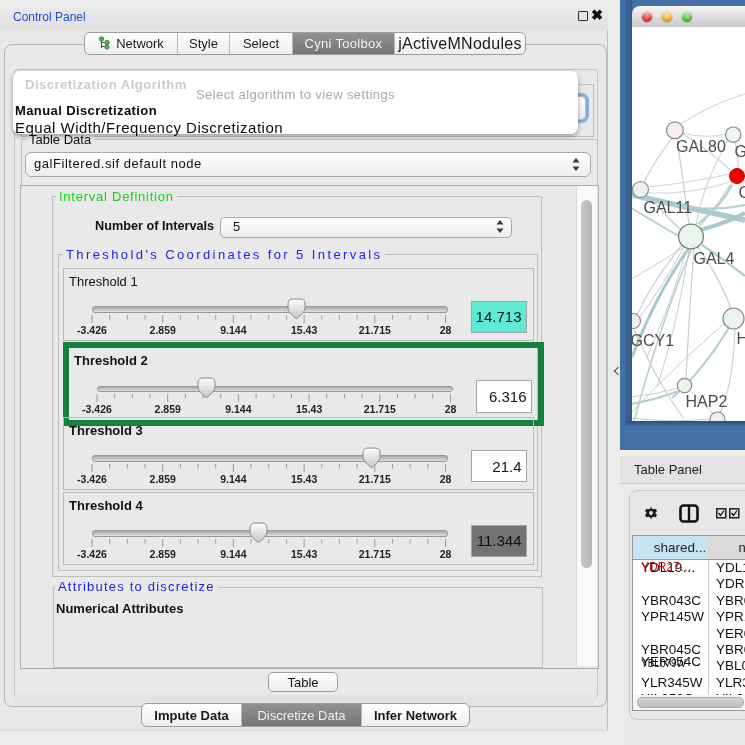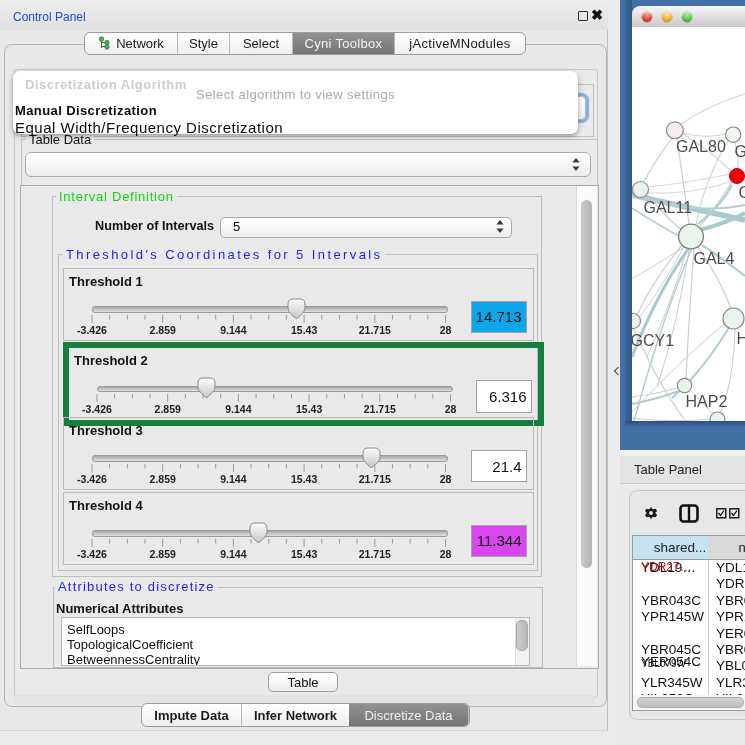--- a/index.html
+++ b/index.html
@@ -26,33 +26,34 @@
   <div style="width:92px;display:flex;align-items:center;justify-content:center;border-right:1px solid #b9b9b9;font-size:13px;color:#1a1a1a;">
     <svg width="14" height="15" viewBox="0 0 14 15" style="margin-right:4px;">
       <path d="M3.5 4 L3.5 12 M3.5 6.5 L8 6.5 M3.5 10.5 L8 10.5" stroke="#555" stroke-width="1.2" fill="none"></path>
       <circle cx="3.5" cy="3" r="2.2" fill="#4caf50" stroke="#2e7d32" stroke-width="0.8"></circle>
       <circle cx="9" cy="6.5" r="2.2" fill="#4caf50" stroke="#2e7d32" stroke-width="0.8"></circle>
       <circle cx="9" cy="11" r="2.2" fill="#4caf50" stroke="#2e7d32" stroke-width="0.8"></circle>
     </svg>Network</div>
   <div style="width:51px;display:flex;align-items:center;justify-content:center;border-right:1px solid #b9b9b9;font-size:13px;color:#1a1a1a;">Style</div>
   <div style="width:62px;display:flex;align-items:center;justify-content:center;border-right:1px solid #b9b9b9;font-size:13px;color:#1a1a1a;">Select</div>
   <div style="width:101px;display:flex;align-items:center;justify-content:center;border-right:1px solid #b9b9b9;font-size:13px;color:#f2f2f2;background:linear-gradient(#929292,#757575);letter-spacing:0.3px;">Cyni Toolbox</div>
-  <div style="flex:1;display:flex;align-items:center;justify-content:center;font-size:13px;color:#1a1a1a;letter-spacing:0.3px;">jActiveMNodules</div>
+  <div style="flex:1;display:flex;align-items:center;justify-content:center;font-size:16px;color:#1a1a1a;letter-spacing:0.3px;">jActiveMNodules</div>
 </div>
 
 <div class="abs" style="left:14px;top:69px;width:582px;height:626px;border:1px solid #c6c6c6;border-radius:3px;background:#e9e9e9;"></div>
 
 <div class="abs" style="left:21px;top:84px;width:571px;height:51px;border:1px solid #c0c0c0;"></div>
 
 <div class="abs" style="left:30px;top:96px;width:554px;height:22px;background:linear-gradient(#ffffff,#f0f0f0);border:1px solid #b9b9b9;border-radius:5px;box-shadow:0 0 1px 2.5px rgba(100,158,216,0.8);"></div>
 
 <div class="abs" style="left:21px;top:139px;width:575px;height:46px;border:1px solid #c2c2c2;"></div>
 <div class="grouplabel" style="left:26px;top:133px;color:#111;">Table Data</div>
 
 <div class="abs" style="left:25px;top:152px;width:564px;height:23px;background:linear-gradient(#ffffff,#ededed);border:1px solid #a9a9a9;border-radius:6px;"></div>
+<div class="abs" style="left:34px;top:156px;font-size:13px;letter-spacing:0.55px;color:#111;">galFiltered.sif default node</div>
 <svg class="abs" style="left:571px;top:157px;" width="10" height="15" viewBox="0 0 10 15">
   <path d="M5 1 L8.6 5.5 L1.4 5.5 Z" fill="#3a3a3a"></path>
       <path d="M5 14 L8.6 9.5 L1.4 9.5 Z" fill="#3a3a3a"></path>
 </svg>
 
 <div class="abs" style="left:20px;top:185px;width:577px;height:482px;border:1px solid #ababab;background:#e9e9e9;"></div>
 
 <div class="abs" style="left:576px;top:186px;width:20px;height:480px;background:#fafafa;border-left:1px solid #d9d9d9;"></div>
 <div class="abs" style="left:581px;top:200px;width:11px;height:368px;background:linear-gradient(90deg,#c9c9c9,#b4b4b4);border-radius:6px;"></div>
 
@@ -65,21 +66,21 @@
 <svg class="abs" style="left:495px;top:219px;" width="10" height="15" viewBox="0 0 10 15">
   <path d="M5 1 L8.6 5.5 L1.4 5.5 Z" fill="#3a3a3a"></path>
       <path d="M5 14 L8.6 9.5 L1.4 9.5 Z" fill="#3a3a3a"></path>
 </svg>
 
 <div class="abs" style="left:58px;top:254px;width:478px;height:315px;border:1px solid #bdbdbd;"></div>
 <div class="grouplabel" style="left:63px;top:248px;color:#2222ee;letter-spacing:2.4px;">Threshold's Coordinates for 5 Intervals</div>
 
 <div id="thresholds">
       <div class="abs" style="left:63px;top:267.5px;width:469px;height:71.5px;border:1px solid #b9b9b9;">
-        <div style="position:absolute;left:5px;top:5px;font-size:13px;font-weight:bold;color:#111;">Threshold 1</div>
+        <div style="position:absolute;left:5px;top:5px;font-size:13px;font-weight:normal;color:#111;">Threshold 1</div>
         <div style="position:absolute;left:28px;top:37.5px;width:354px;height:4.5px;border-radius:3px;background:linear-gradient(#a8a8a8,#e0e0e0);border:0.5px solid #999;"></div>
         <svg style="position:absolute;left:222.8px;top:29px;" width="19" height="22" viewBox="0 0 19 22">
           <path d="M1 6 Q1 1 6 1 L13 1 Q18 1 18 6 L18 10 Q18 13 15.5 15.2 L11.3 19.6 Q9.5 21.4 7.7 19.6 L3.5 15.2 Q1 13 1 10 Z" fill="url(#g0)" stroke="#8a8a8a" stroke-width="1"></path>
           <defs>
             <linearGradient id="g0" x1="0" y1="0" x2="0" y2="1">
               <stop offset="0" stop-color="#fdfdfd"></stop>
               <stop offset="1" stop-color="#c6c6c6"></stop>
             </linearGradient>
           </defs>
         </svg>
@@ -105,21 +106,21 @@
           <line x1="346.15" y1="0" x2="346.15" y2="4.5" stroke="#9a9a9a" stroke-width="1"></line>
           <line x1="363.82" y1="0" x2="363.82" y2="4.5" stroke="#9a9a9a" stroke-width="1"></line>
           <line x1="381.50" y1="0" x2="381.50" y2="8" stroke="#9a9a9a" stroke-width="1"></line>
         </svg>
         <div style="position:absolute;left:-7px;top:55px;width:70px;text-align:center;font-size:10.5px;font-weight:bold;color:#222;">-3.426</div>
         <div style="position:absolute;left:63.7px;top:55px;width:70px;text-align:center;font-size:10.5px;font-weight:bold;color:#222;">2.859</div>
         <div style="position:absolute;left:134.4px;top:55px;width:70px;text-align:center;font-size:10.5px;font-weight:bold;color:#222;">9.144</div>
         <div style="position:absolute;left:205.10000000000002px;top:55px;width:70px;text-align:center;font-size:10.5px;font-weight:bold;color:#222;">15.43</div>
         <div style="position:absolute;left:275.8px;top:55px;width:70px;text-align:center;font-size:10.5px;font-weight:bold;color:#222;">21.715</div>
         <div style="position:absolute;left:346.5px;top:55px;width:70px;text-align:center;font-size:10.5px;font-weight:bold;color:#222;">28</div>
-        <div style="position:absolute;left:406.5px;top:32px;width:50px;height:30.5px;background:#0ea5e9;border:1px solid #a5a5a5;display:flex;align-items:center;justify-content:flex-end;padding-right:4px;font-size:15px;color:#111;">14.713</div>
+        <div style="position:absolute;left:406.5px;top:32px;width:50px;height:30.5px;background:#5eead4;border:1px solid #a5a5a5;display:flex;align-items:center;justify-content:flex-end;padding-right:4px;font-size:15px;color:#111;">14.713</div>
       </div>
       <div class="abs" style="left:63px;top:342.3px;width:469px;height:71.5px;border:6px solid #15803d;">
         <div style="position:absolute;left:5px;top:5px;font-size:13px;font-weight:bold;color:#111;">Threshold 2</div>
         <div style="position:absolute;left:28px;top:37.5px;width:354px;height:4.5px;border-radius:3px;background:linear-gradient(#a8a8a8,#e0e0e0);border:0.5px solid #999;"></div>
         <svg style="position:absolute;left:128.2px;top:29px;" width="19" height="22" viewBox="0 0 19 22">
           <path d="M1 6 Q1 1 6 1 L13 1 Q18 1 18 6 L18 10 Q18 13 15.5 15.2 L11.3 19.6 Q9.5 21.4 7.7 19.6 L3.5 15.2 Q1 13 1 10 Z" fill="url(#g1)" stroke="#8a8a8a" stroke-width="1"></path>
           <defs>
             <linearGradient id="g1" x1="0" y1="0" x2="0" y2="1">
               <stop offset="0" stop-color="#fdfdfd"></stop>
               <stop offset="1" stop-color="#c6c6c6"></stop>
@@ -234,44 +235,37 @@
           <line x1="346.15" y1="0" x2="346.15" y2="4.5" stroke="#9a9a9a" stroke-width="1"></line>
           <line x1="363.82" y1="0" x2="363.82" y2="4.5" stroke="#9a9a9a" stroke-width="1"></line>
           <line x1="381.50" y1="0" x2="381.50" y2="8" stroke="#9a9a9a" stroke-width="1"></line>
         </svg>
         <div style="position:absolute;left:-7px;top:55px;width:70px;text-align:center;font-size:10.5px;font-weight:bold;color:#222;">-3.426</div>
         <div style="position:absolute;left:63.7px;top:55px;width:70px;text-align:center;font-size:10.5px;font-weight:bold;color:#222;">2.859</div>
         <div style="position:absolute;left:134.4px;top:55px;width:70px;text-align:center;font-size:10.5px;font-weight:bold;color:#222;">9.144</div>
         <div style="position:absolute;left:205.10000000000002px;top:55px;width:70px;text-align:center;font-size:10.5px;font-weight:bold;color:#222;">15.43</div>
         <div style="position:absolute;left:275.8px;top:55px;width:70px;text-align:center;font-size:10.5px;font-weight:bold;color:#222;">21.715</div>
         <div style="position:absolute;left:346.5px;top:55px;width:70px;text-align:center;font-size:10.5px;font-weight:bold;color:#222;">28</div>
-        <div style="position:absolute;left:406.5px;top:32px;width:50px;height:30.5px;background:#d946ef;border:1px solid #a5a5a5;display:flex;align-items:center;justify-content:flex-end;padding-right:4px;font-size:15px;color:#111;">11.344</div>
+        <div style="position:absolute;left:406.5px;top:32px;width:50px;height:30.5px;background:#737373;border:1px solid #a5a5a5;display:flex;align-items:center;justify-content:flex-end;padding-right:4px;font-size:15px;color:#111;">11.344</div>
       </div>
     </div>
 
 <div class="abs" style="left:53px;top:587px;width:488px;height:79px;border:1px solid #bdbdbd;"></div>
 <div class="grouplabel" style="left:55px;top:580px;color:#2222ee;letter-spacing:1.2px;">Attributes to discretize</div>
 <div class="abs" style="left:56px;top:601px;font-size:13px;font-weight:bold;color:#111;">Numerical Attributes</div>
 
-<div class="abs" style="left:61px;top:617px;width:467px;height:47px;background:#ffffff;border:1px solid #b9b9b9;overflow:hidden;">
-  <div style="position:absolute;left:5px;top:4px;font-size:13px;color:#111;">SelfLoops</div>
-  <div style="position:absolute;left:5px;top:19px;font-size:13px;color:#111;">TopologicalCoefficient</div>
-  <div style="position:absolute;left:5px;top:34px;font-size:13px;color:#111;">BetweennessCentrality</div>
-  <div style="position:absolute;right:0;top:0;width:13px;height:47px;background:#f2f2f2;border-left:1px solid #dddddd;"></div>
-  <div style="position:absolute;right:1.5px;top:2px;width:10px;height:29px;background:linear-gradient(90deg,#cccccc,#b6b6b6);border-radius:5px;border:1px solid #aaaaaa;"></div>
-</div>
 
 <div class="abs" style="left:268px;top:672px;width:68px;height:18px;background:linear-gradient(#ffffff,#ececec);border:1px solid #9e9e9e;border-radius:5px;display:flex;align-items:center;justify-content:center;font-size:13px;color:#111;">Table</div>
 
 <div class="abs" style="left:15px;top:695px;width:580px;height:10px;background:#e3e3e3;"></div>
 
 <div class="abs" style="left:141px;top:703px;width:327px;height:22px;border:1px solid #9d9d9d;border-radius:6px;background:linear-gradient(#ffffff,#eeeeee);overflow:hidden;display:flex;">
   <div style="width:99px;display:flex;align-items:center;justify-content:center;border-right:1px solid #b9b9b9;font-size:13px;font-weight:bold;color:#1a1a1a;">Impute Data</div>
+  <div style="width:119px;display:flex;align-items:center;justify-content:center;border-right:1px solid #b9b9b9;font-size:13px;color:#f0f0f0;background:linear-gradient(#929292,#757575);">Discretize Data</div>
   <div style="flex:1;display:flex;align-items:center;justify-content:center;font-size:13px;font-weight:bold;color:#1a1a1a;">Infer Network</div>
-  <div style="width:119px;display:flex;align-items:center;justify-content:center;border-right:1px solid #b9b9b9;font-size:13px;color:#f0f0f0;background:linear-gradient(#929292,#757575);">Discretize Data</div>
 </div>
 
 <div class="abs" style="left:13px;top:71px;width:565px;height:63px;background:#ffffff;border-radius:7px;box-shadow:0 2px 5px rgba(0,0,0,0.35);"></div>
 <div class="abs" style="left:13px;top:87px;width:565px;text-align:center;font-size:13px;color:#a9a9a9;letter-spacing:0.4px;">Select algorithm to view settings</div>
 <div class="abs" style="left:25px;top:77px;font-size:13px;font-weight:bold;color:#c9ccd0;letter-spacing:0.5px;">Discretization Algorithm</div>
 <div class="abs" style="left:15px;top:103px;font-size:13px;font-weight:bold;color:#0c0c0c;letter-spacing:0.4px;">Manual Discretization</div>
 <div class="abs" style="left:15px;top:119px;font-size:15px;color:#0c0c0c;letter-spacing:0.5px;">Equal Width/Frequency Discretization</div>
 
 <div class="abs" style="left:614.5px;top:367.5px;width:5px;height:5px;border-left:1.8px solid #444;border-bottom:1.8px solid #444;transform:rotate(45deg);"></div>
 

